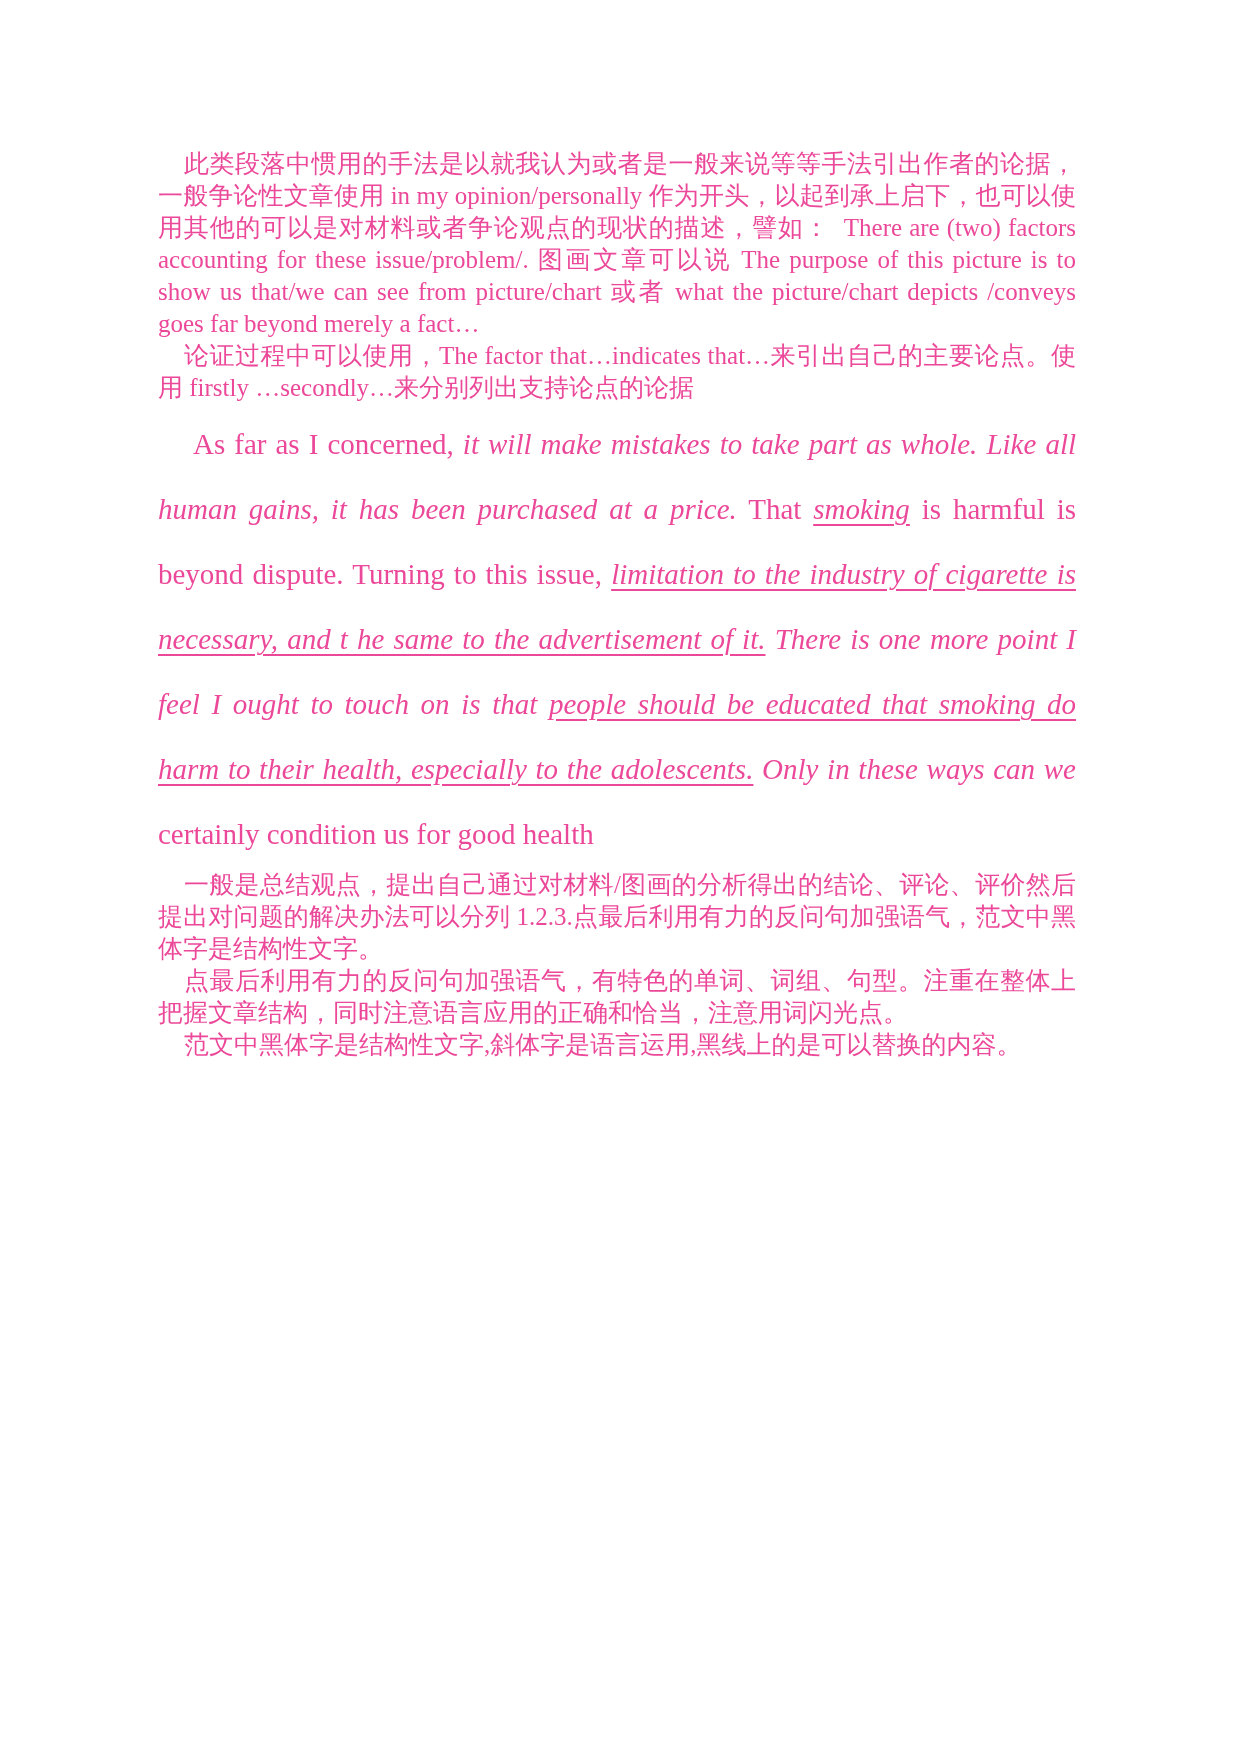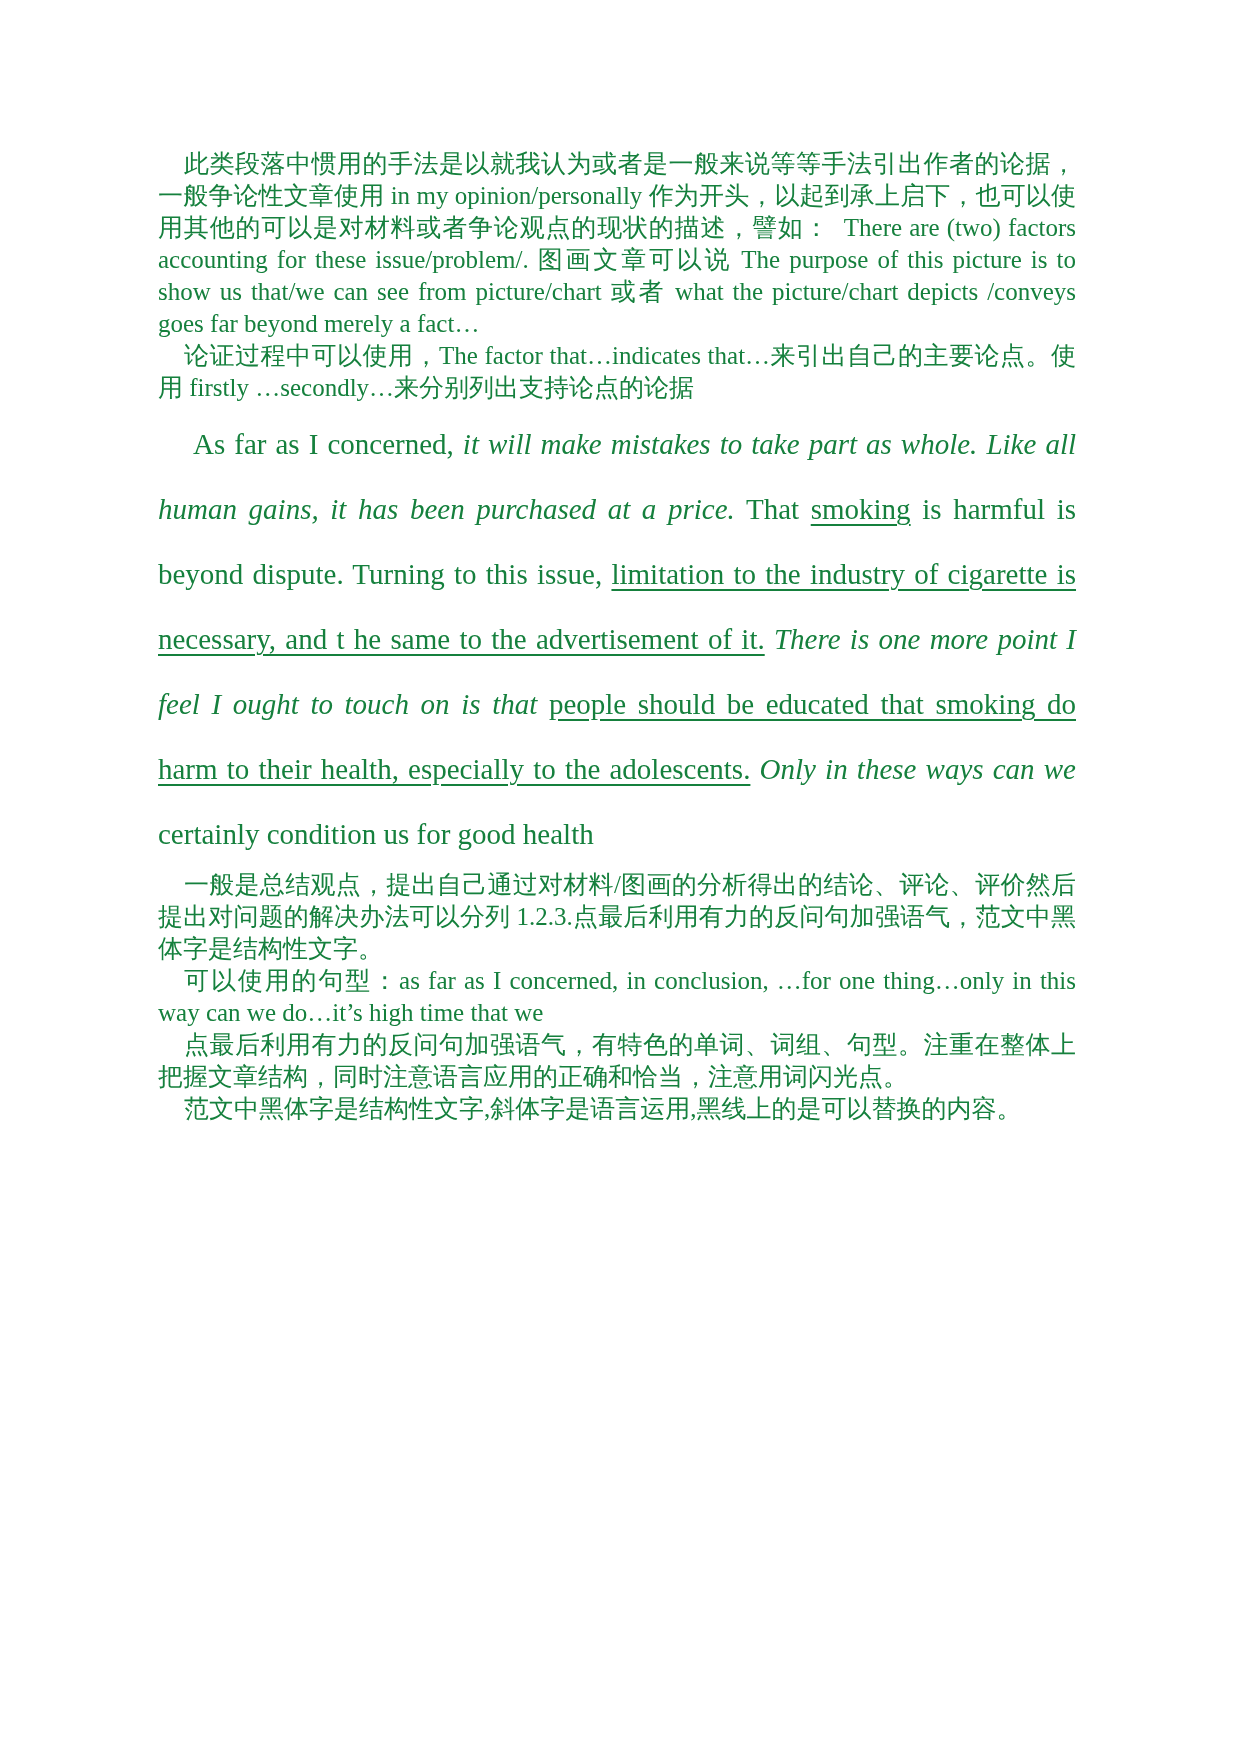--- a/index.html
+++ b/index.html
@@ -1,21 +1,21 @@
 <!DOCTYPE html>
 <html><head>
 <meta charset="utf-8">
 <style>
   html, body { margin: 0; padding: 0; background: #ffffff; }
   .page {
     position: relative;
     width: 1241px;
     height: 1754px;
     background: #ffffff;
-    color: #15803d;
+    color: #ec4899;
     font-family: "Liberation Serif", "DejaVu Serif", serif;
     overflow: hidden;
   }
   .content {
     position: absolute;
     left: 158px;
     top: 148px;
     width: 918px;
   }
   p { margin: 0; padding: 0; }
@@ -34,37 +34,37 @@
     margin-top: 8px;
     margin-bottom: 2px;
   }
   .run.normal { font-weight: normal; font-style: normal; text-decoration: none; }
   .run.bold { font-weight: normal; }
   .run.italic { font-style: italic; }
   .run.underline {
     text-decoration: underline;
     text-decoration-thickness: 2px;
     text-underline-offset: 5px;
+    font-style: italic;
   }
 </style>
 </head>
 <body>
 
 <div class="page">
   <div class="content">
 
     <p class="cn">此类段落中惯用的手法是以就我认为或者是一般来说等等手法引出作者的论据，一般争论性文章使用 in my opinion/personally 作为开头，以起到承上启下，也可以使用其他的可以是对材料或者争论观点的现状的描述，譬如：&nbsp; There are (two) factors accounting for these issue/problem/. 图画文章可以说 The purpose of this picture is to show us that/we can see from picture/chart 或者 what the picture/chart depicts /conveys goes far beyond merely a fact…</p>
 
     <p class="cn">论证过程中可以使用，The factor that…indicates that…来引出自己的主要论点。使用 firstly …secondly…来分别列出支持论点的论据</p>
 
     <p class="essay"><span class="run bold">As far as I concerned</span><span class="run normal">, </span><span class="run italic">it will make mistakes to take part as whole. Like all human gains, it has been purchased at a price.</span><span class="run normal"> That </span><span class="run underline">smoking</span><span class="run normal"> is harmful is beyond dispute. </span><span class="run bold">Turning to this issue</span><span class="run normal">, </span><span class="run underline">limitation to the industry of cigarette is necessary, and t he same to the advertisement of it.</span><span class="run italic"> There is one more point I feel I ought to touch on is that </span><span class="run underline">people should be educated that smoking do harm to their health, especially to the adolescents.</span><span class="run italic"> Only in these ways can we </span><span class="run normal">certainly condition us for good health</span></p>
 
 
     <p class="cn">一般是总结观点，提出自己通过对材料/图画的分析得出的结论、评论、评价然后提出对问题的解决办法可以分列 1.2.3.点最后利用有力的反问句加强语气，范文中黑体字是结构性文字。</p>
 
-    <p class="cn">可以使用的句型：as far as I concerned, in conclusion, …for one thing…only in this way can we do…it’s high time that we</p>
 
     <p class="cn">点最后利用有力的反问句加强语气，有特色的单词、词组、句型。注重在整体上把握文章结构，同时注意语言应用的正确和恰当，注意用词闪光点。</p>
 
     <p class="cn">范文中黑体字是结构性文字,斜体字是语言运用,黑线上的是可以替换的内容。</p>
 
   </div>
 </div>
 
 </body></html>

